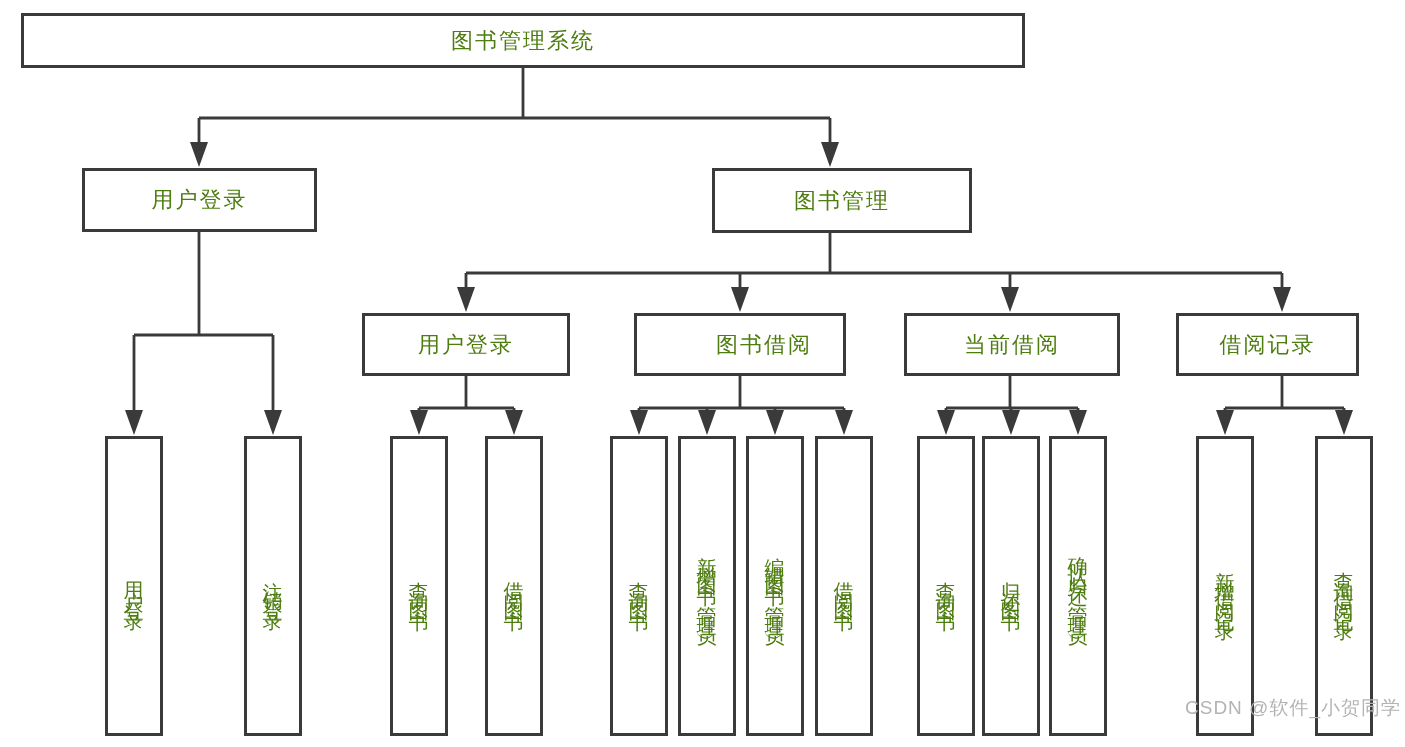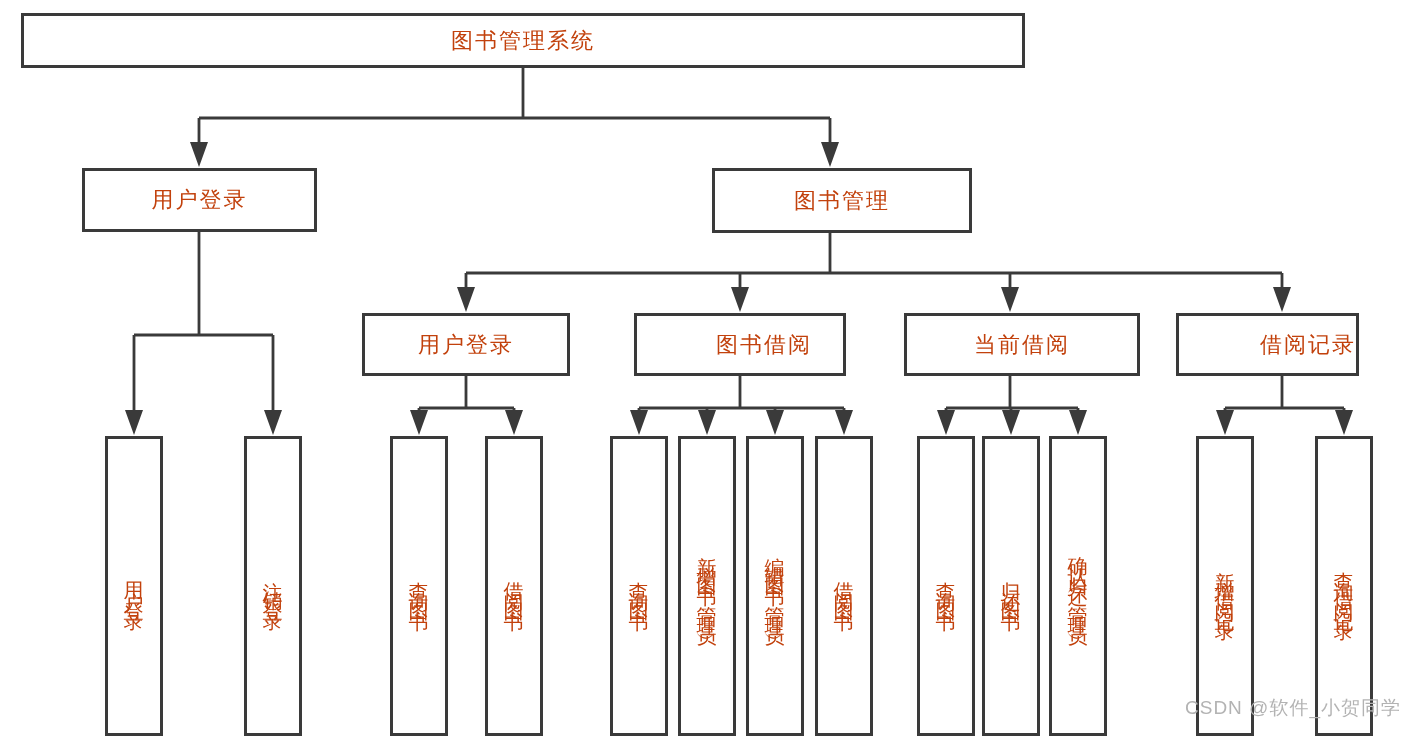--- a/index.html
+++ b/index.html
@@ -24,42 +24,42 @@
     z-index: 1;
   }
   .box {
     position: absolute;
     background: #ffffff;
     border: 3px solid #3a3a3a;
     box-sizing: border-box;
     display: flex;
     align-items: center;
     justify-content: center;
-    color: #c2410c;
+    color: #4d7c0f;
     z-index: 2;
   }
   .hlabel {
     font-size: 22px;
     letter-spacing: 2px;
     white-space: nowrap;
   }
   .vlabel {
     writing-mode: vertical-rl;
     font-size: 20px;
     letter-spacing: 10px;
     line-height: 1;
     white-space: nowrap;
   }
   .root-box   { left: 21px;  top: 13px;  width: 1004px; height: 55px; }
   .l2-login   { left: 82px;  top: 168px; width: 235px;  height: 64px; }
   .l2-manage  { left: 712px; top: 168px; width: 260px;  height: 65px; }
   .l3-newbook { left: 362px; top: 313px; width: 208px;  height: 63px; }
   .l3-borrow  { left: 634px; top: 313px; width: 212px;  height: 63px; padding-left: 48px; }
-  .l3-current { left: 904px; top: 313px; width: 236px;  height: 63px; }
-  .l3-records { left: 1176px;top: 313px; width: 183px;  height: 63px; justify-content: flex-end; }
+  .l3-current { left: 904px; top: 313px; width: 216px;  height: 63px; }
+  .l3-records { left: 1176px;top: 313px; width: 183px;  height: 63px; }
   .leaf { top: 436px; width: 58px; height: 300px; }
   .leaf-1  { left: 105px; }
   .leaf-2  { left: 244px; }
   .leaf-3  { left: 390px; }
   .leaf-4  { left: 485px; }
   .leaf-5  { left: 610px; }
   .leaf-6  { left: 678px; }
   .leaf-7  { left: 746px; }
   .leaf-8  { left: 815px; }
   .leaf-9  { left: 917px; }

